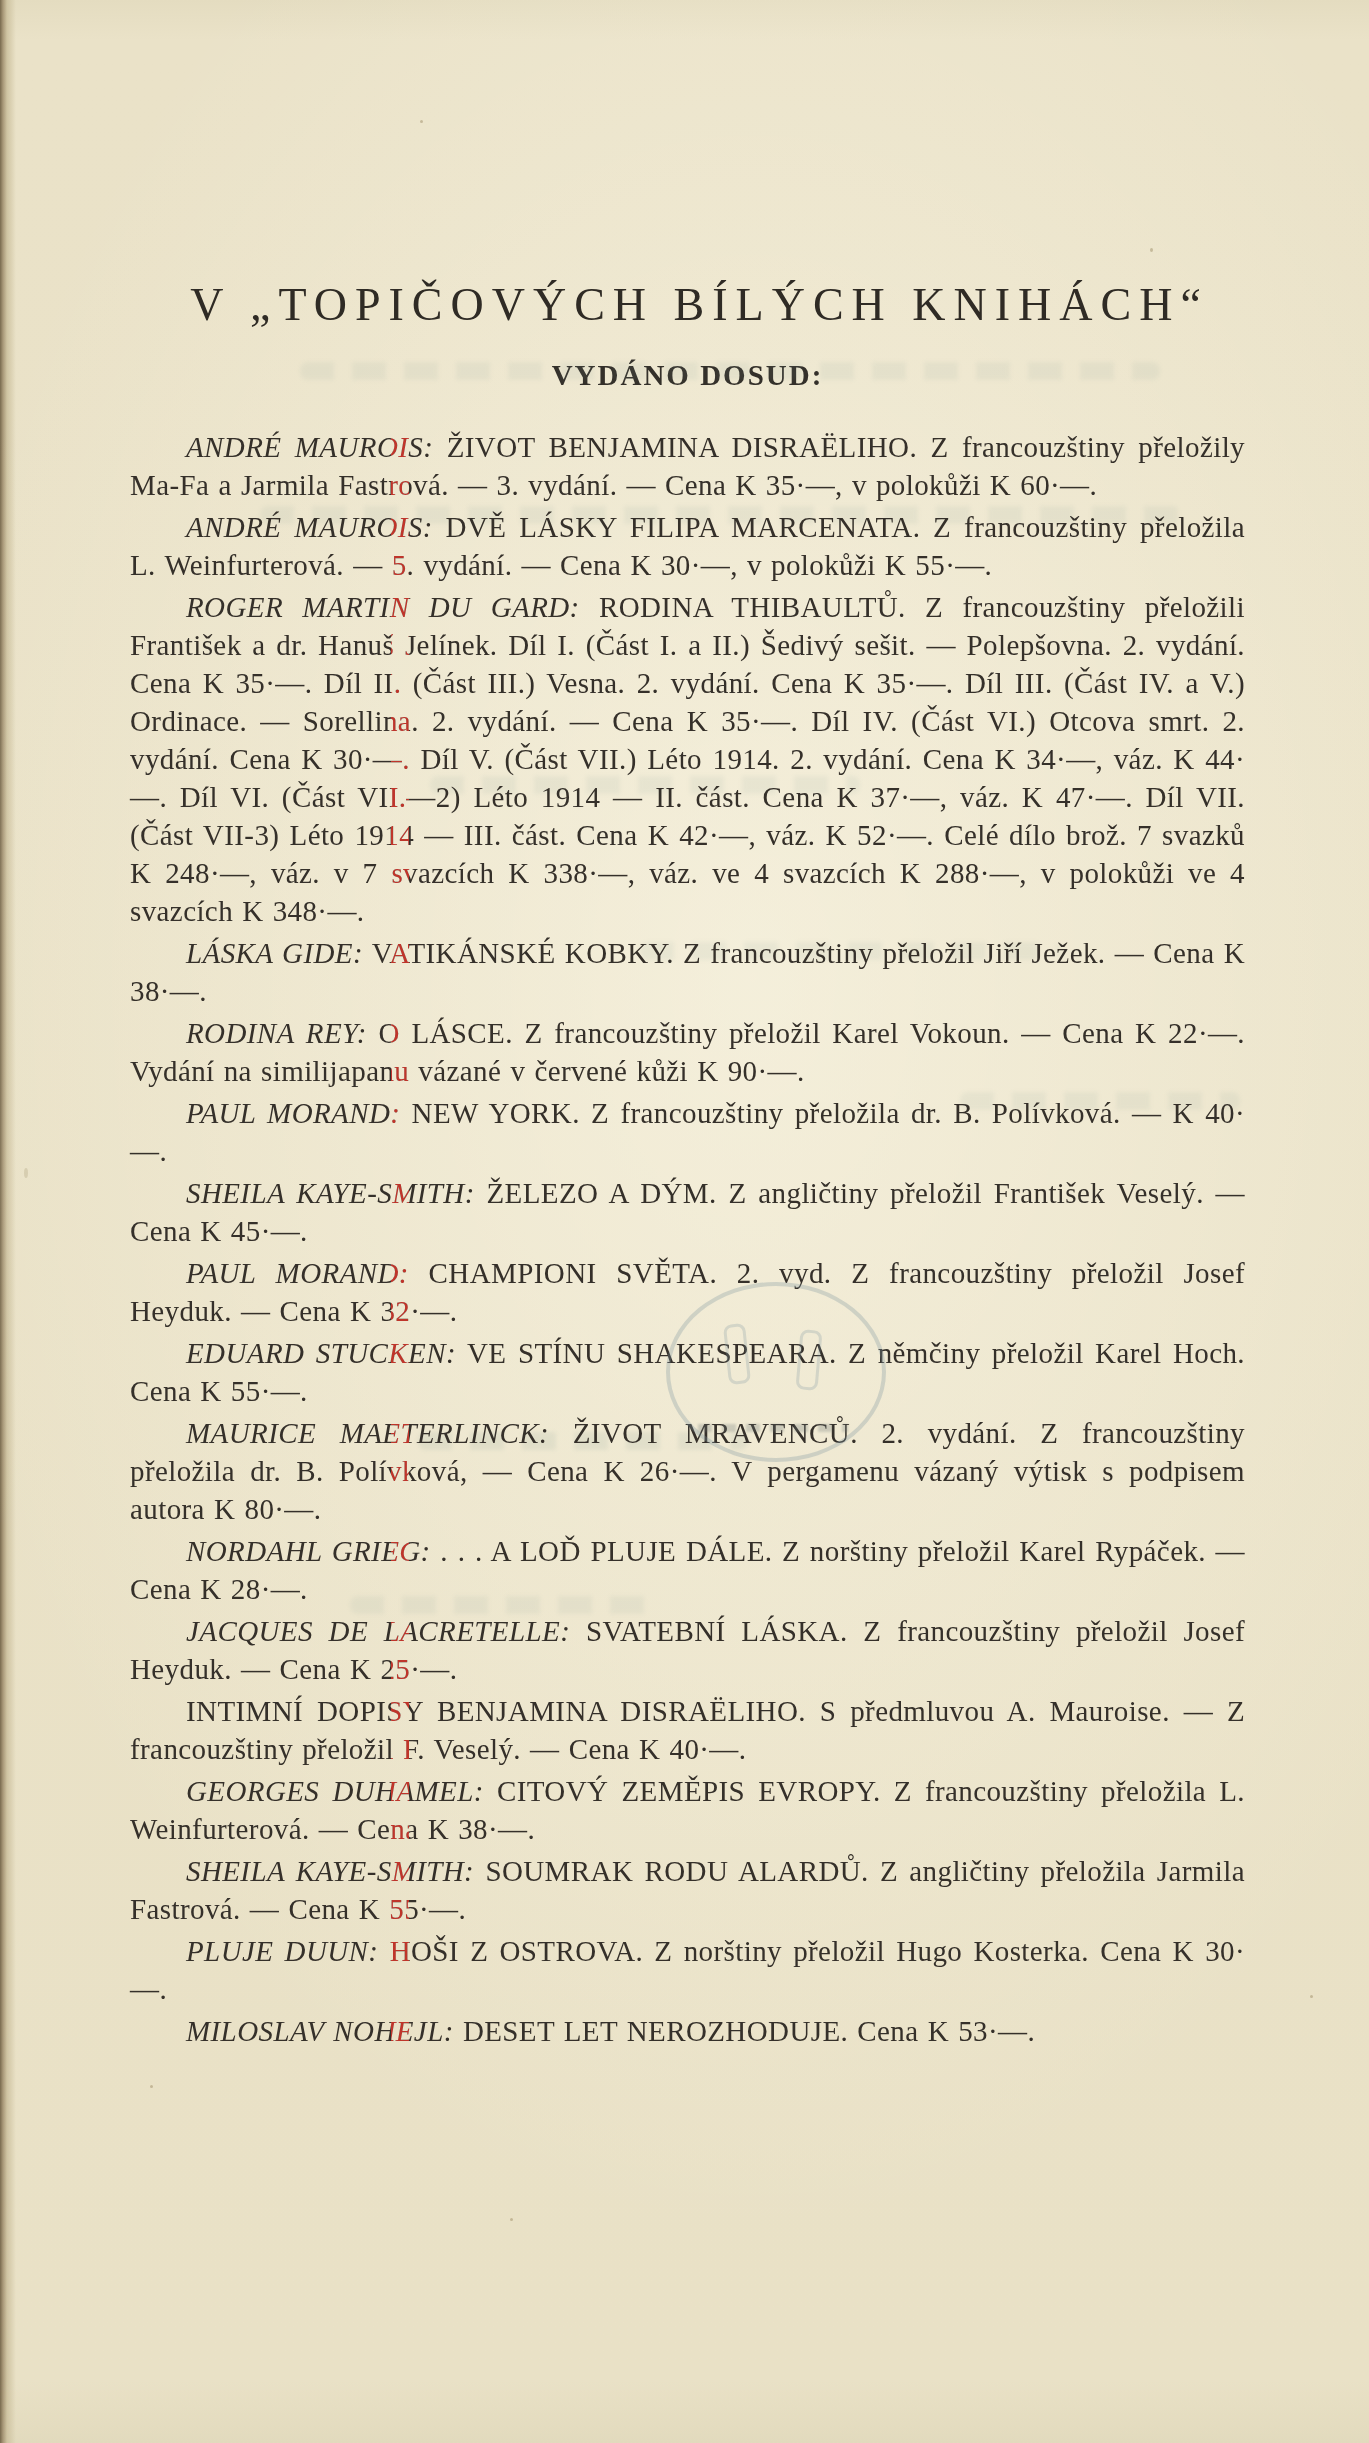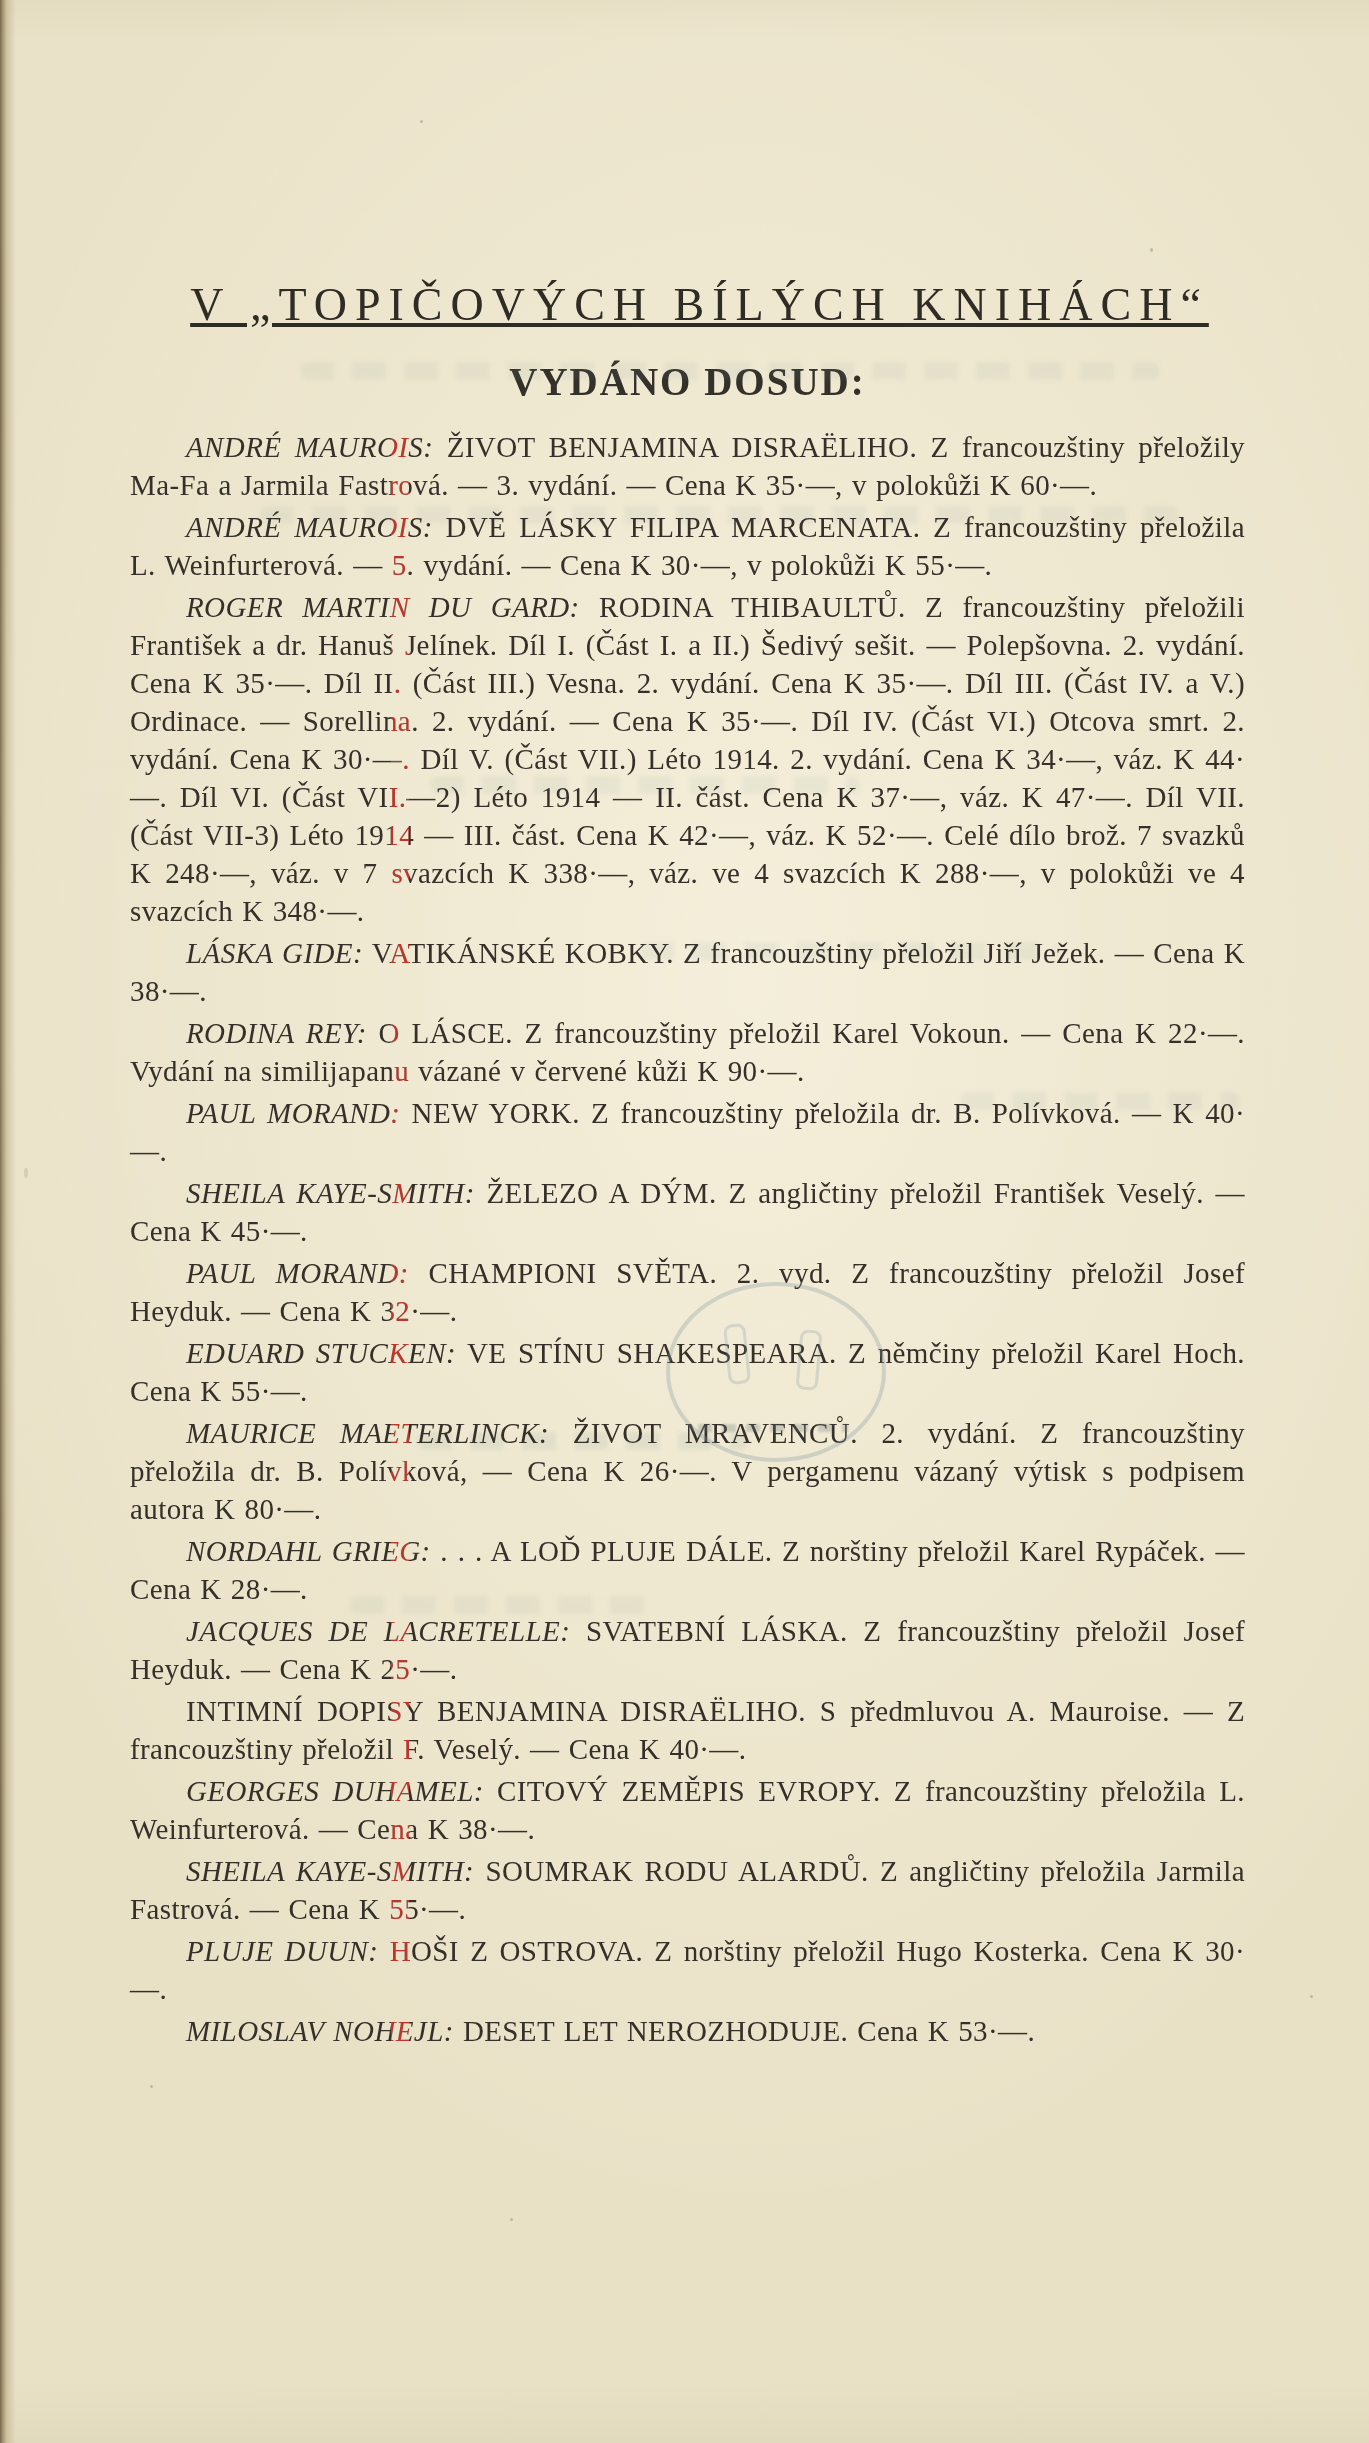--- a/index.html
+++ b/index.html
@@ -19,26 +19,25 @@
   .page { position: absolute; inset: 0; }
 
   .title {
     margin: 278px 110px 0 140px;
     text-align: center;
     font-size: 46px;
     font-weight: normal;
     letter-spacing: 8px;
     color: #2f2b25;
     white-space: nowrap;
-    text-decoration: underline;
   }
   .subtitle {
     margin: 28px 124px 0 130px;
     text-align: center;
-    font-size: 39px;
+    font-size: 29px;
     font-weight: bold;
     letter-spacing: 2px;
     color: #34302a;
   }
 
   .catalog {
     position: absolute;
     left: 130px; right: 124px; top: 428px;
     font-size: 29px;
     line-height: 38px;

